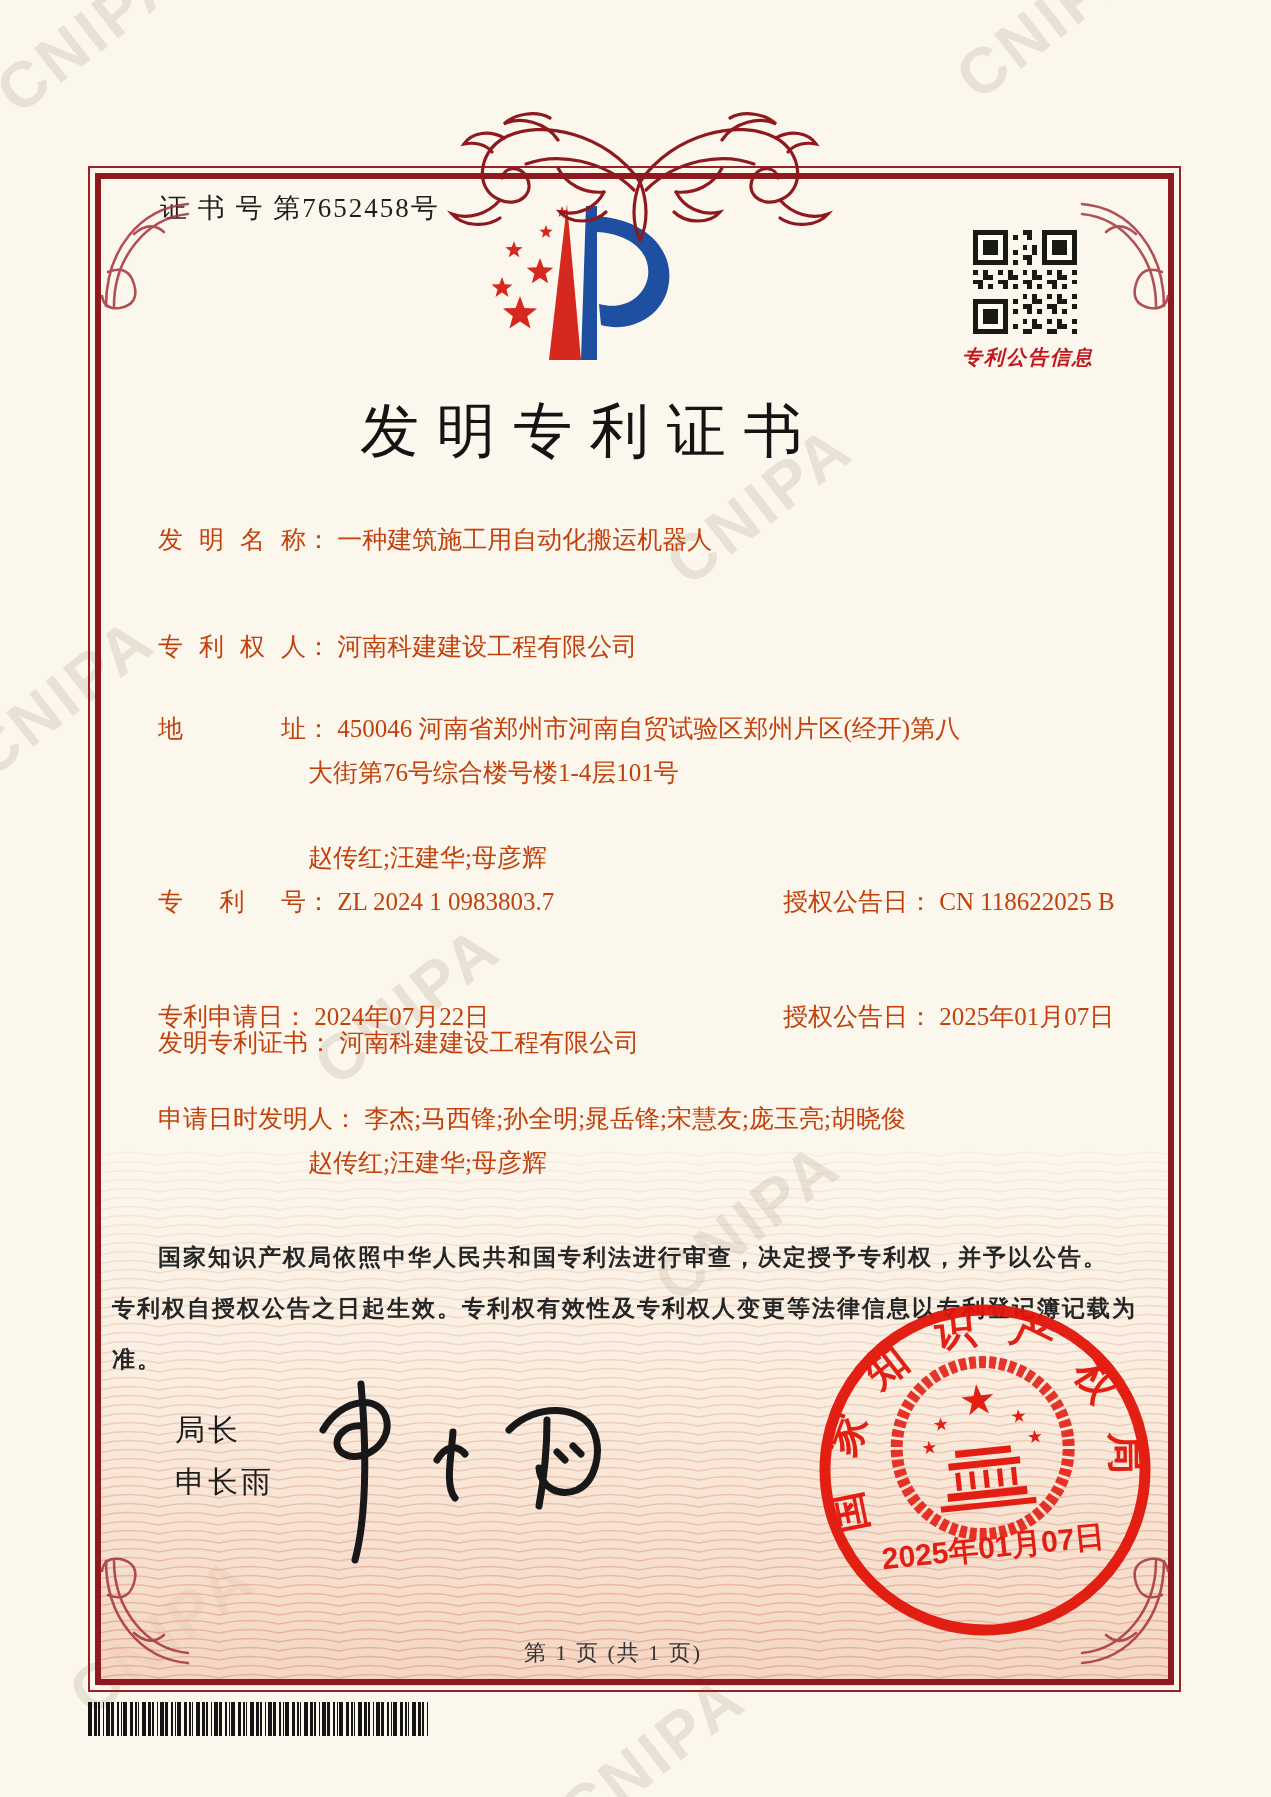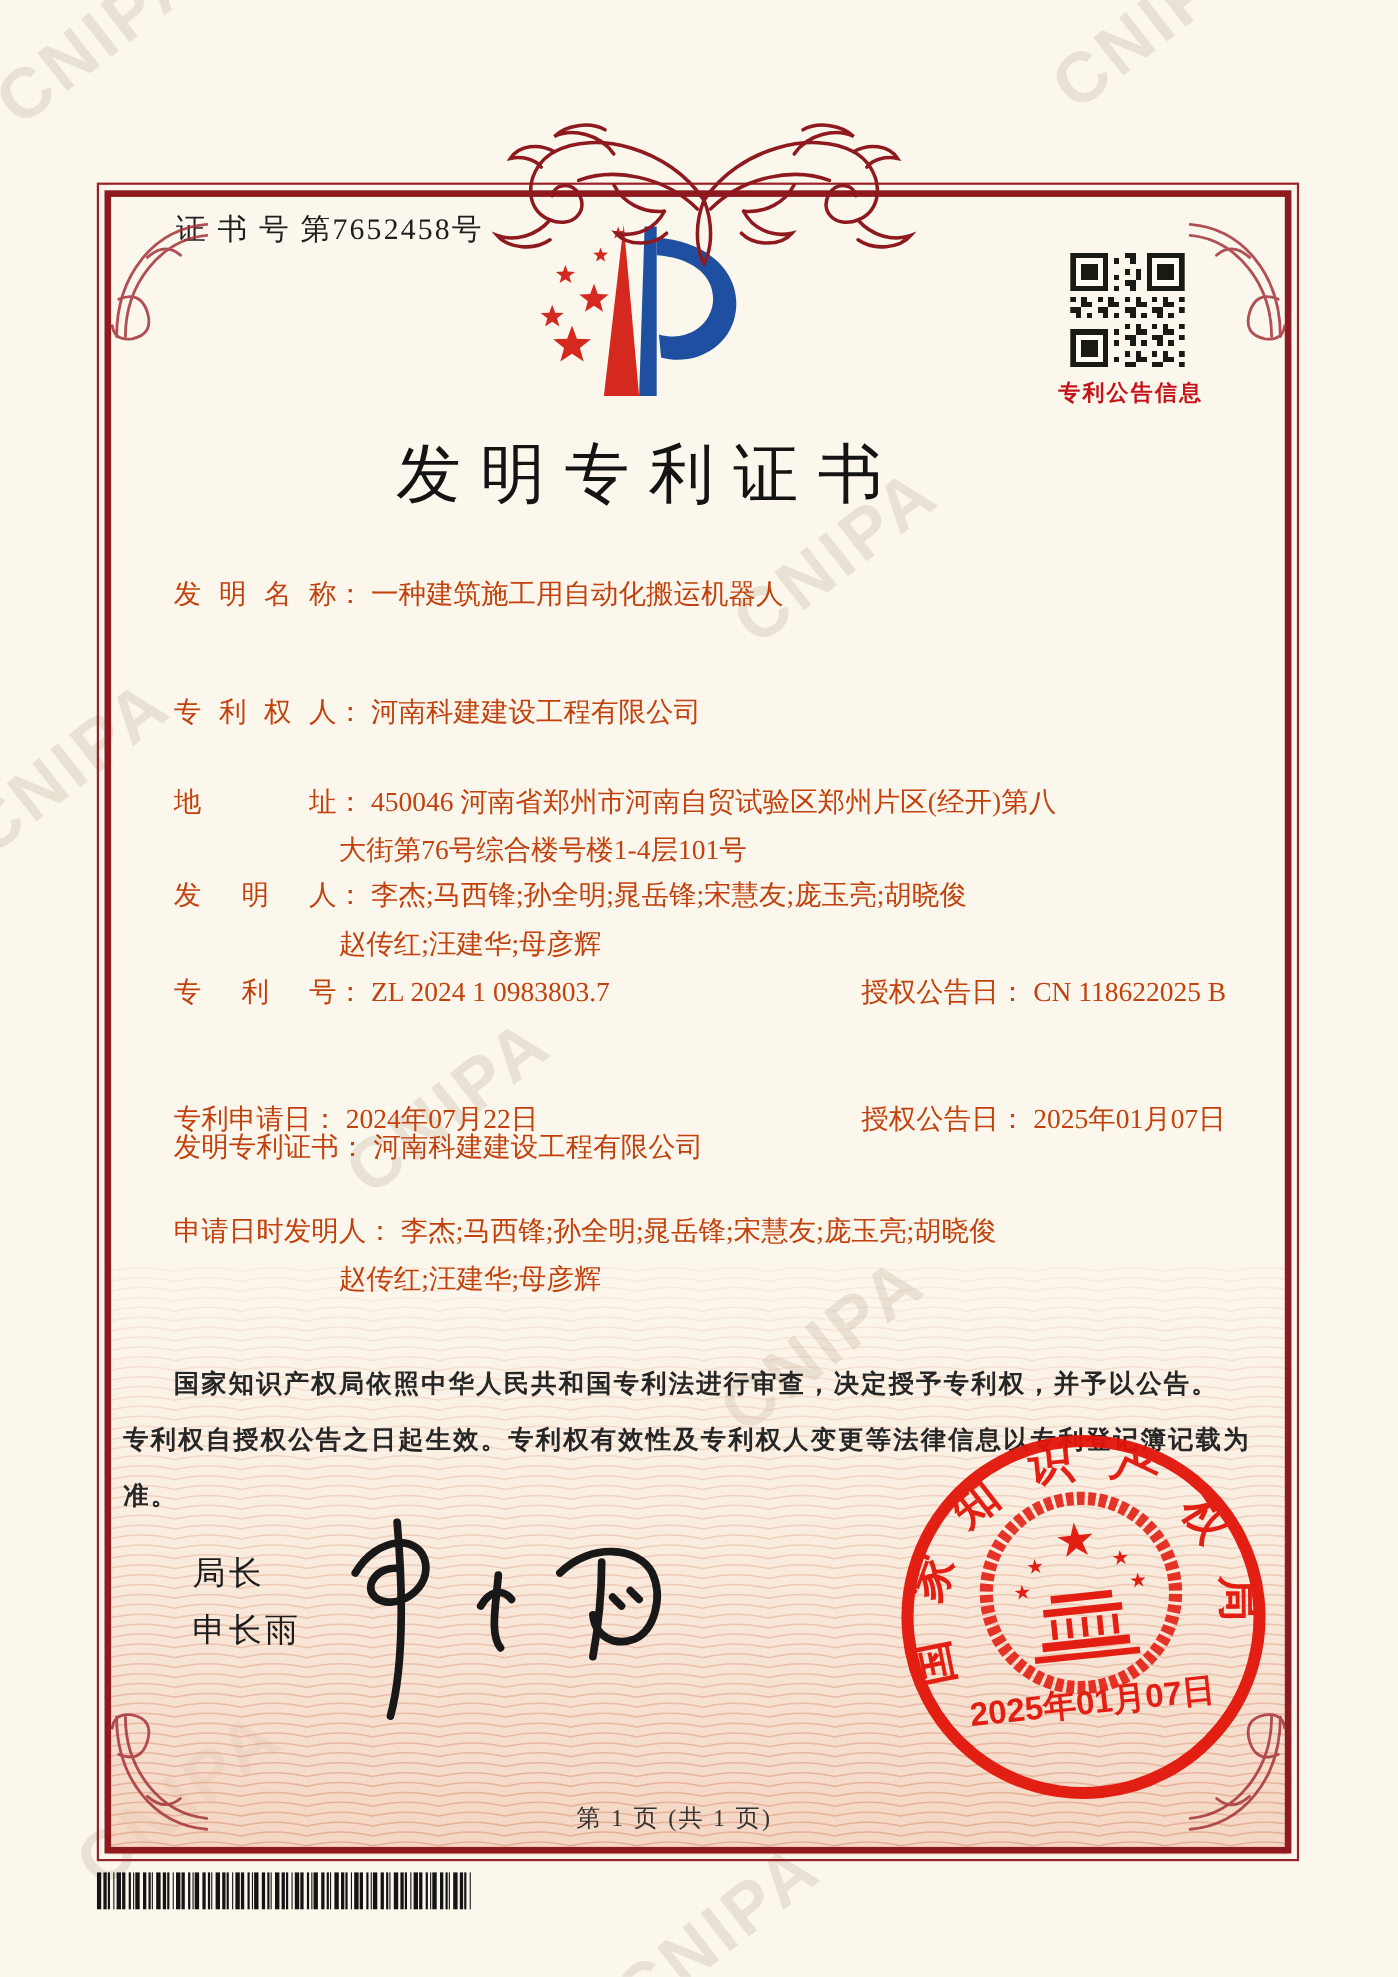--- a/index.html
+++ b/index.html
@@ -32,21 +32,21 @@
     position:absolute; left:5px; top:5px; right:5px; bottom:5px;
     border:6px solid #8e1a1f;
   }
   .waveband { position:absolute; left:99px; top:1150px; width:1071px; height:536px; z-index:1;
     background:linear-gradient(180deg, rgba(246,223,207,0) 0%, rgba(246,219,200,0.35) 45%, rgba(242,205,184,0.8) 100%);}
   .content { position:absolute; inset:0; z-index:3; }
   .cert-no { position:absolute; left:160px; top:190px; font-size:27px; letter-spacing:2px; color:#1e1e1e; }
   .logo { position:absolute; left:468px; top:192px; width:215px; height:190px; }
   .qr { position:absolute; left:973px; top:230px; width:104px; height:104px; }
   .qr-caption { position:absolute; left:958px; top:344px; width:140px; text-align:center;
-    font-size:20px; letter-spacing:2px; color:#c3161c; font-weight:bold; }
+    font-size:20px; letter-spacing:2px; color:#c3161c; font-weight:bold;font-style:italic; }
   .title { position:absolute; left:60px; top:392px; width:1060px; text-align:center;
     font-size:59px; font-weight:normal; letter-spacing:0.30em; color:#141414; }
   .row { position:absolute; left:158px; font-size:25px; color:#c2410c; white-space:nowrap; }
   .lbl { display:inline-block; width:148px; text-align:justify; text-align-last:justify; vertical-align:bottom; }
   .rcol { position:absolute; left:625px; top:0; }
   .legal { position:absolute; left:112px; top:1232px; width:1050px;
     font-size:23px; letter-spacing:2px; line-height:51px; color:#262626; font-weight:600; }
   .legal .l1 { text-indent:2em; }
   .sig-title { position:absolute; left:175px; top:1410px; font-size:30px; letter-spacing:3px; color:#1c1c1c; font-family:"Liberation Sans","DejaVu Sans",sans-serif;}
   .sig-name { position:absolute; left:175px; top:1462px; font-size:30px; letter-spacing:3px; color:#1c1c1c; font-family:Liberation Sans, sans-serif;}
@@ -314,24 +314,20 @@
   </div>
 
   <div class="row" style="top:712px;">
     <span class="lbl">地址</span><span>：</span>
     <span>450046 河南省郑州市河南自贸试验区郑州片区(经开)第八</span>
   </div>
   <div class="row" style="top:756px;left:308px;">
     <span>大街第76号综合楼号楼1-4层101号</span>
   </div>
 
-  <div class="row" style="top:797px;">
-    <span class="lbl">发明人</span><span>：</span>
-    <span>李杰;马西锋;孙全明;晁岳锋;宋慧友;庞玉亮;胡晓俊</span>
-  </div>
   <div class="row" style="top:841px;left:308px;">
     <span>赵传红;汪建华;母彦辉</span>
   </div>
 
   <div class="row" style="top:885px;width:960px;">
     <span class="lbl">专利号</span><span>：</span>
     <span>ZL 2024 1 0983803.7</span>
     <span class="rcol">
       <span>授权公告日</span><span>：</span>
       <span>CN 118622025 B</span>

